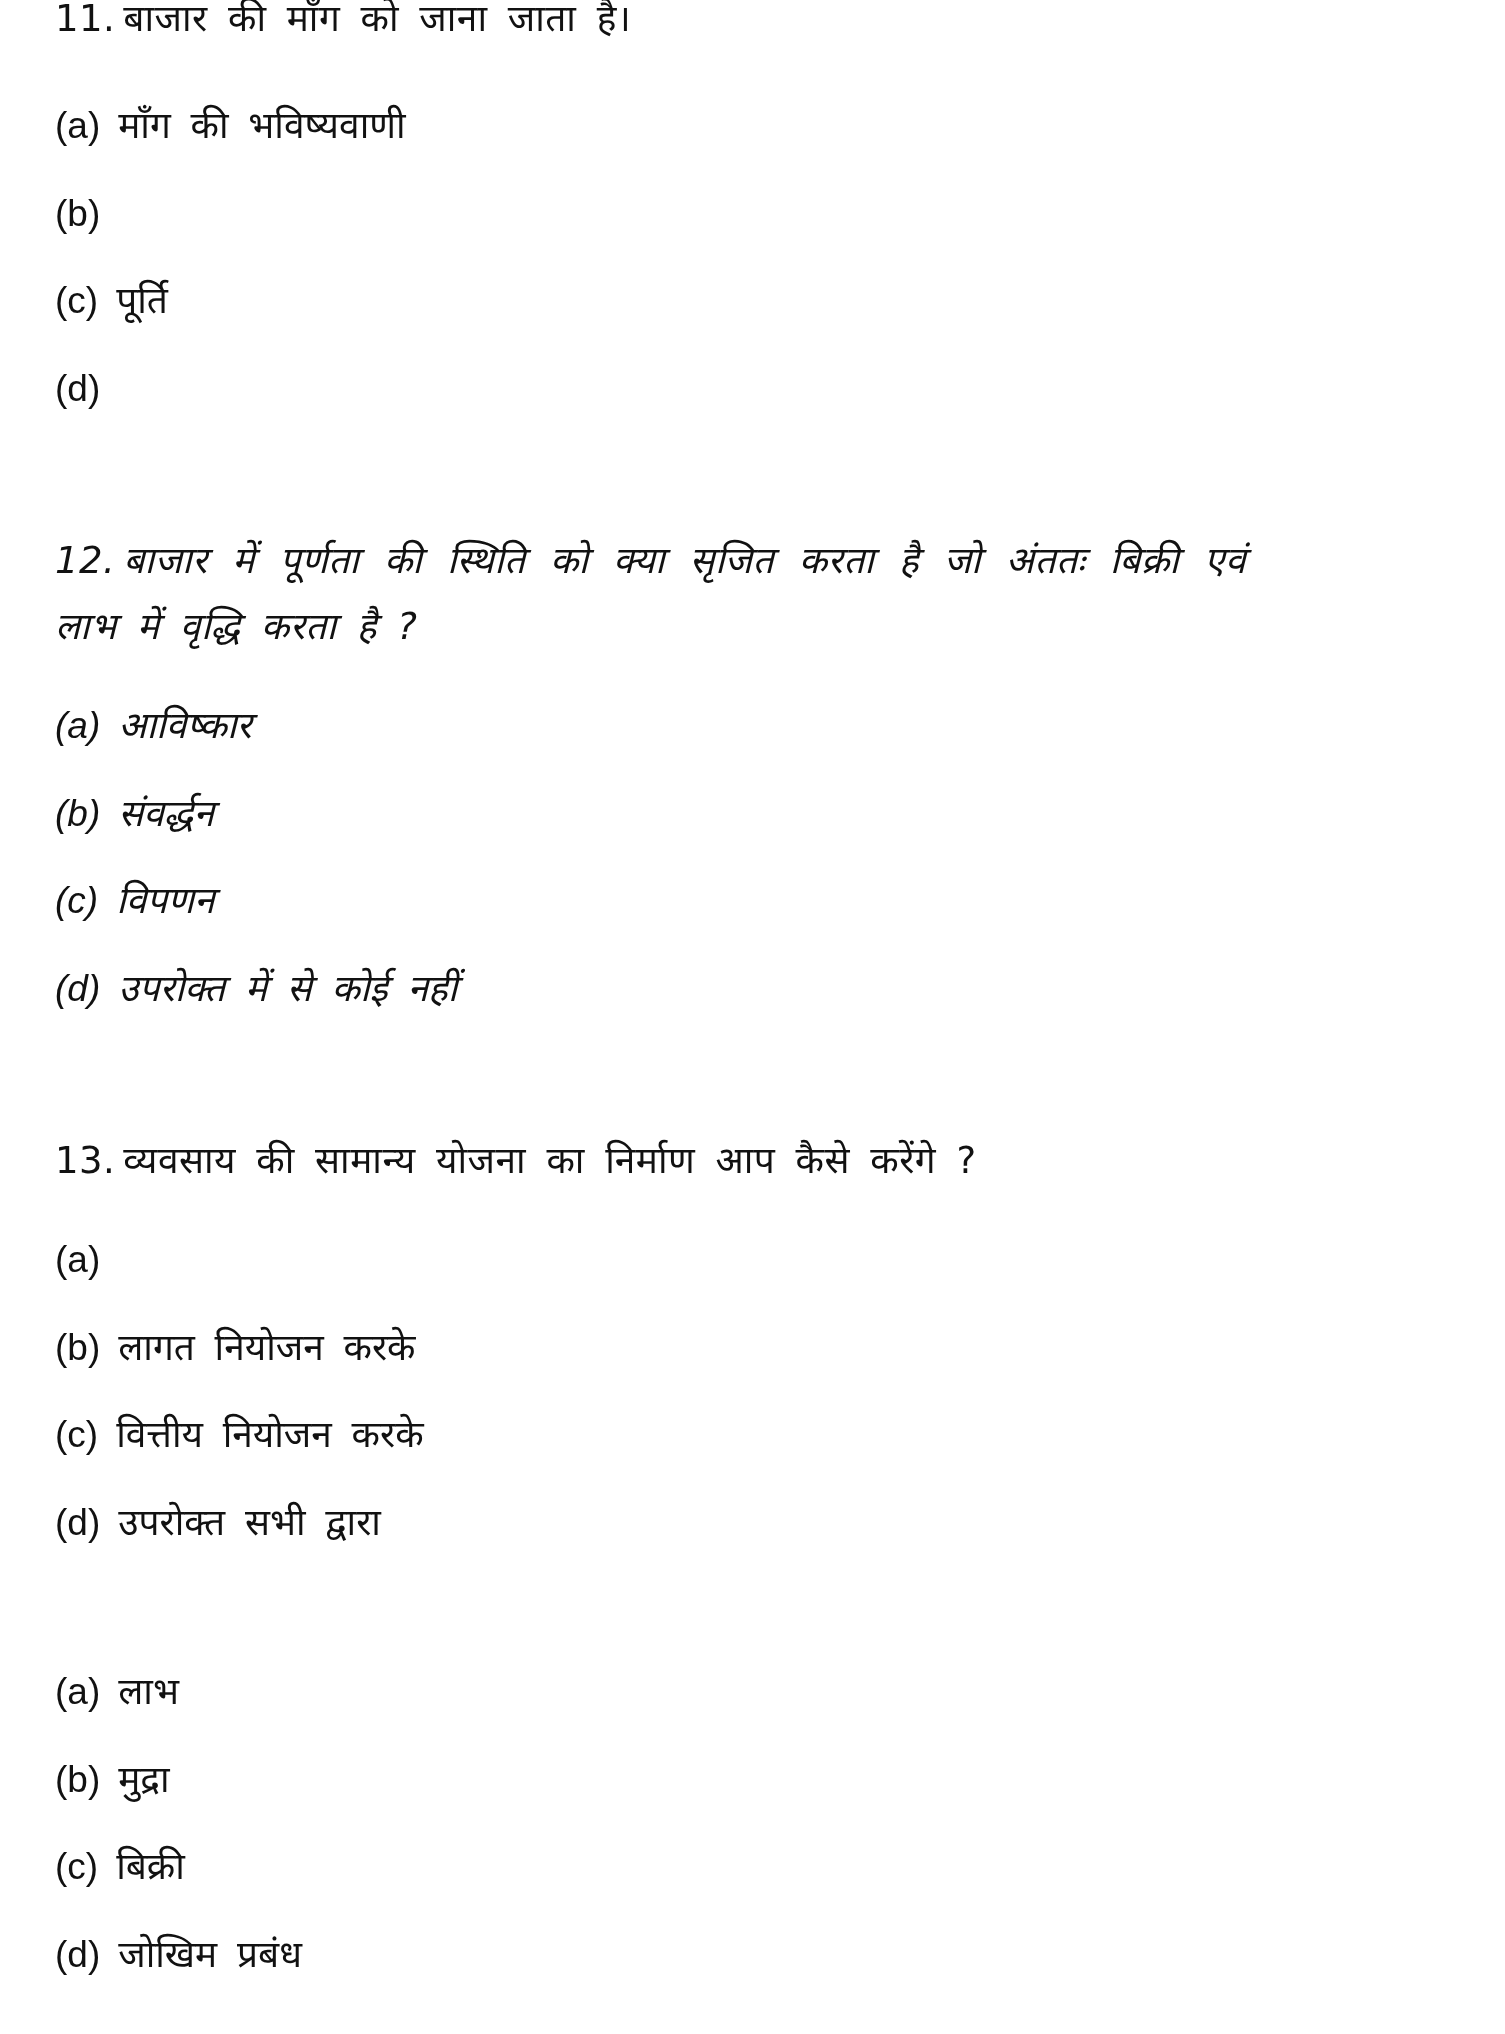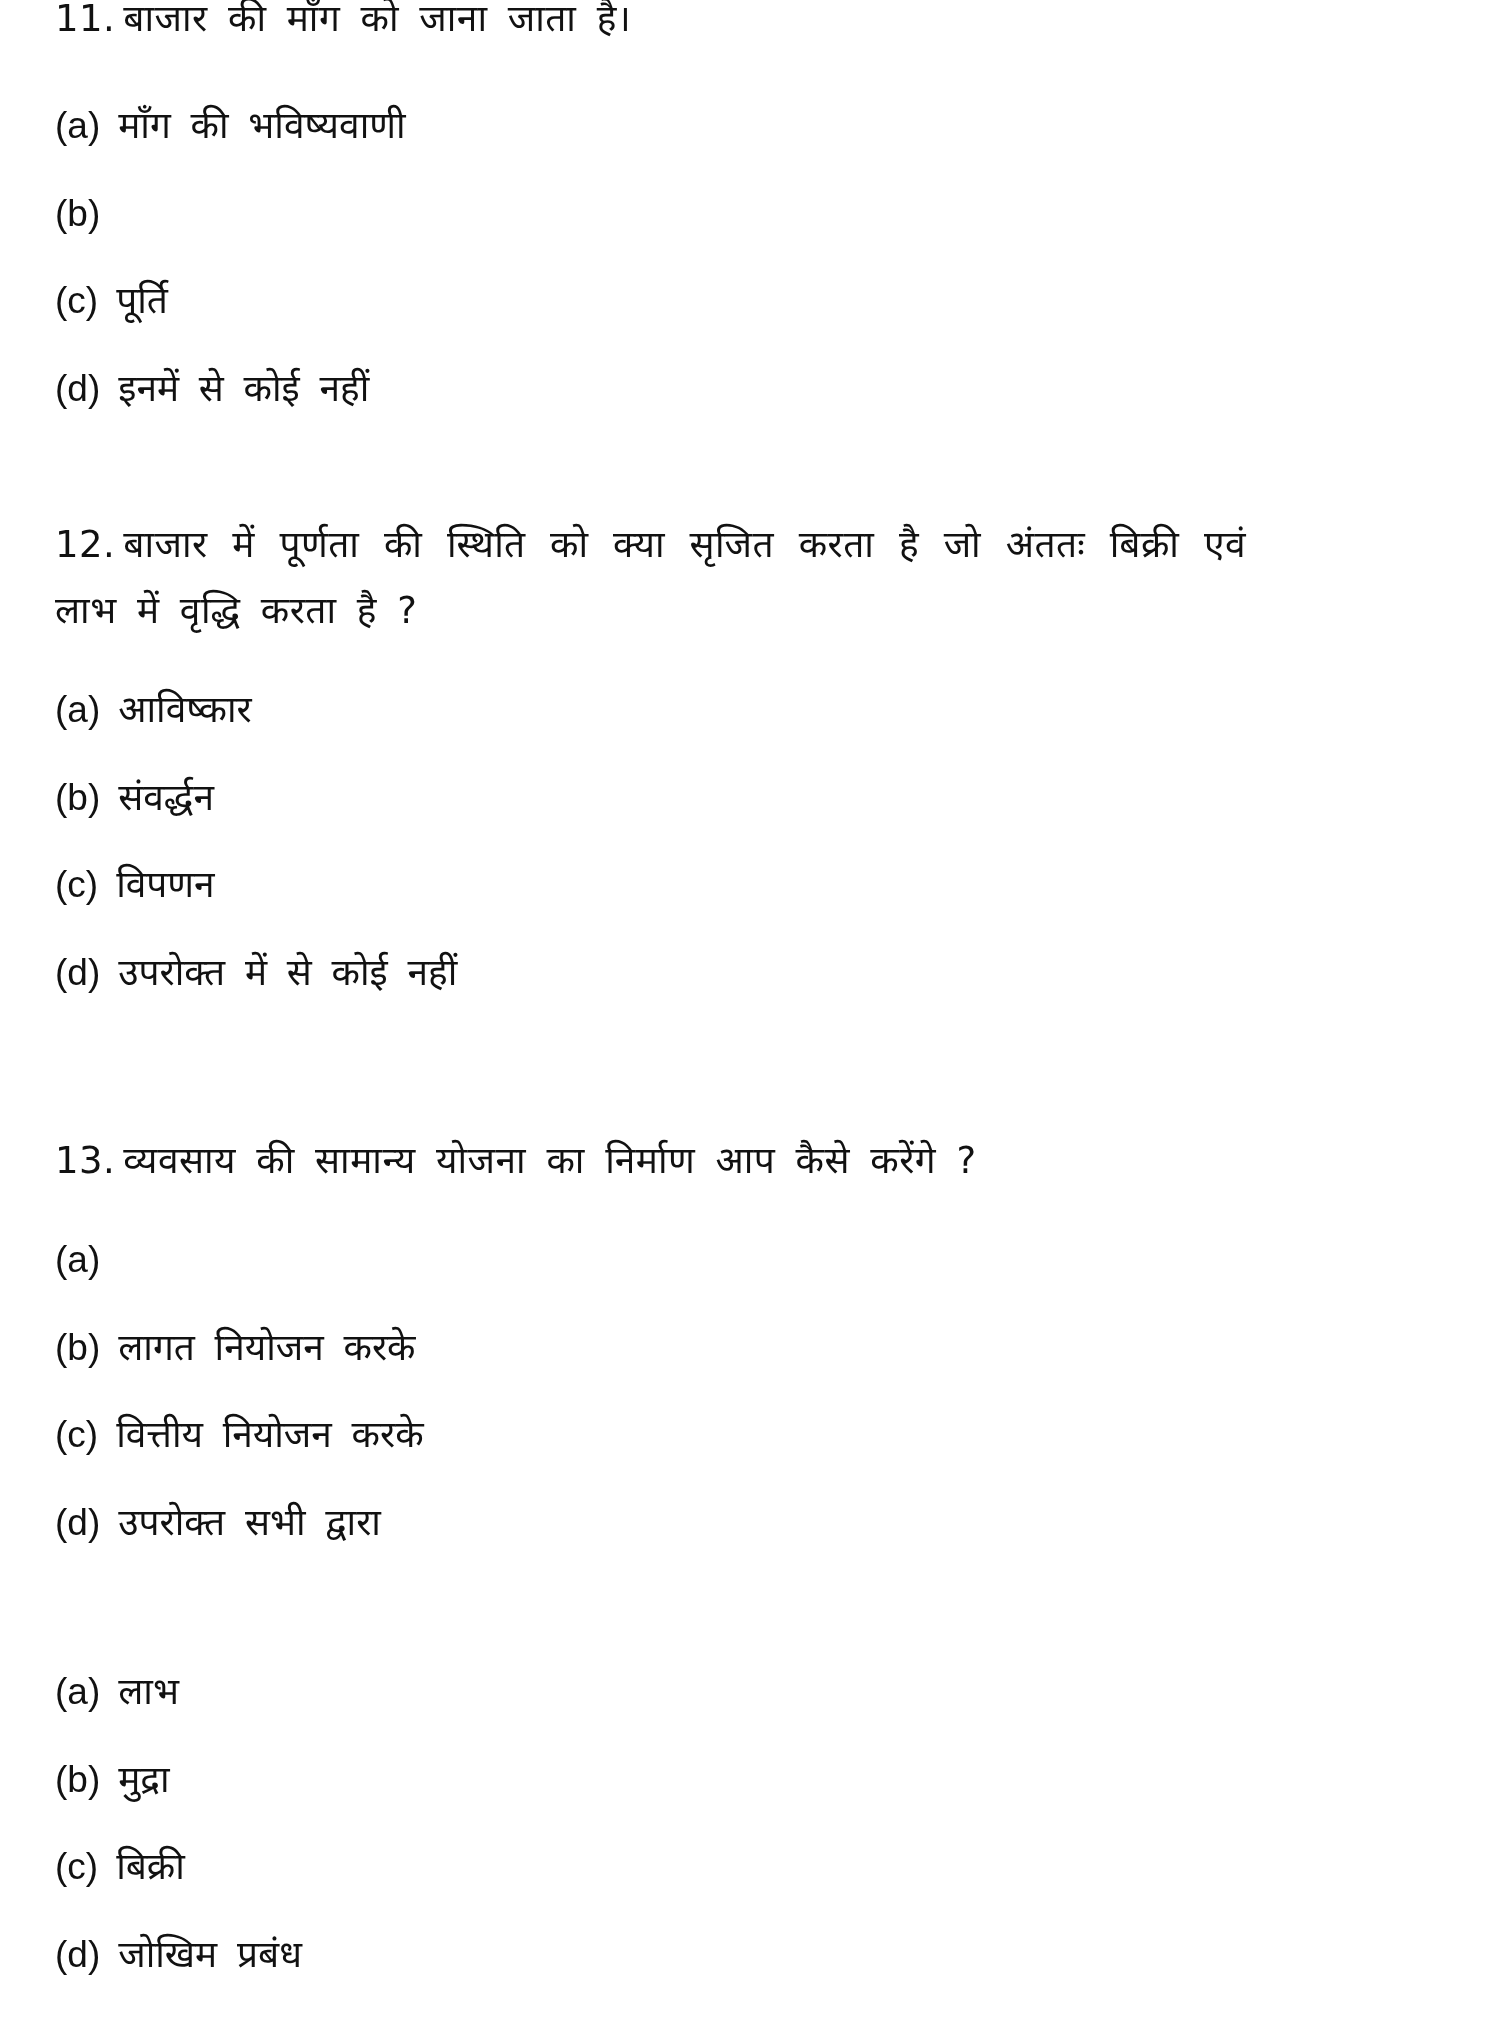--- a/index.html
+++ b/index.html
@@ -51,21 +51,21 @@
       align-items: center;
       cursor: pointer;
       word-spacing: 8px;
     }
     .opt-label {
       margin-right: 18px;
       font-family: "Liberation Sans", sans-serif;
     }
     #q11 { top: -14px; }
     #q11 .options { margin-top: 30px; }
-    #q12 { top: 512px; }
+    #q12 { top: 528px; font-style: italic; }
     #q12 .options { margin-top: 22px; }
     #q13 { top: 1128px; }
     #q13 .options { margin-top: 22px; }
     #q14 { top: 1626px; }
     #q14 .options { margin-top: 22px; }
   </style>
 </head>
 <body>
 
 <div class="page">
@@ -79,21 +79,20 @@
         </li>
       <li class="option">
           <span class="opt-label">(b)</span>
         </li>
       <li class="option">
           <span class="opt-label">(c)</span>
           <span>पूर्ति</span>
         </li>
       <li class="option">
           <span class="opt-label">(d)</span>
-          <span>इनमें से कोई नहीं</span>
         </li>
     </ul>
   </section>
 
   <section class="question" id="q12">
     <p class="q-text"><span class="q-num">12.</span><span>बाजार में पूर्णता की स्थिति को क्या सृजित करता है जो अंततः बिक्री एवं लाभ में वृद्धि करता है ?</span></p>
     <ul class="options">
       <li class="option">
           <span class="opt-label">(a)</span>
           <span>आविष्कार</span>

